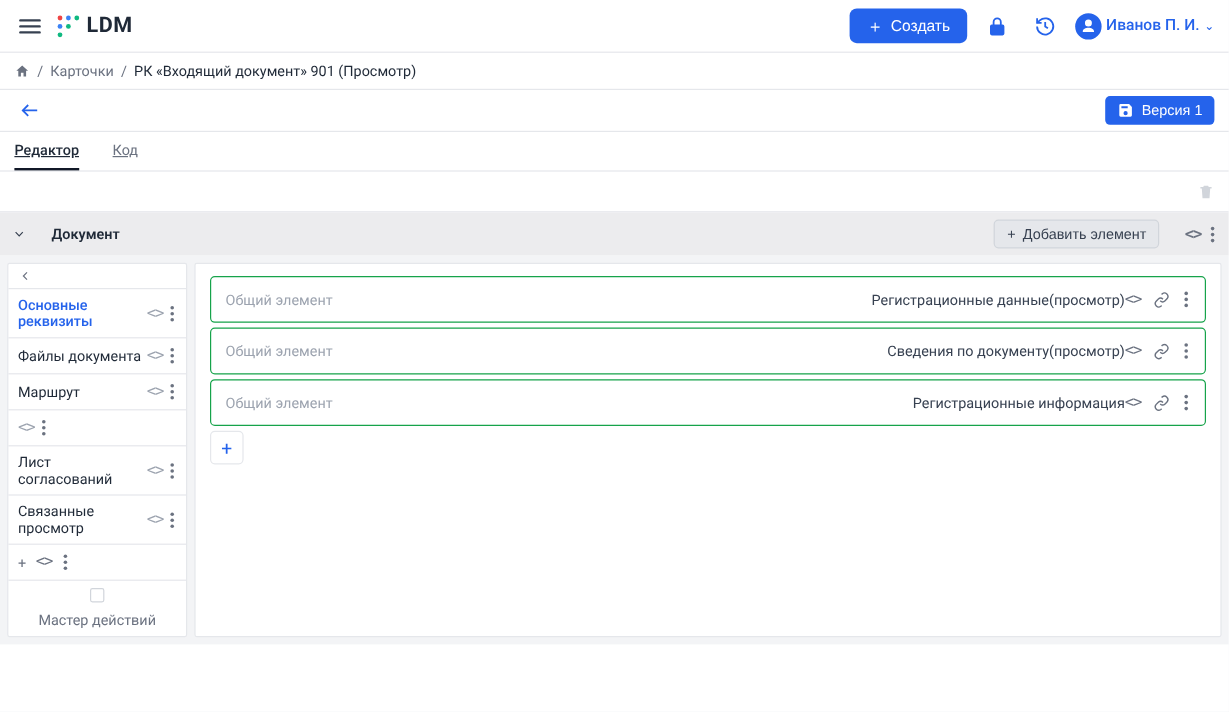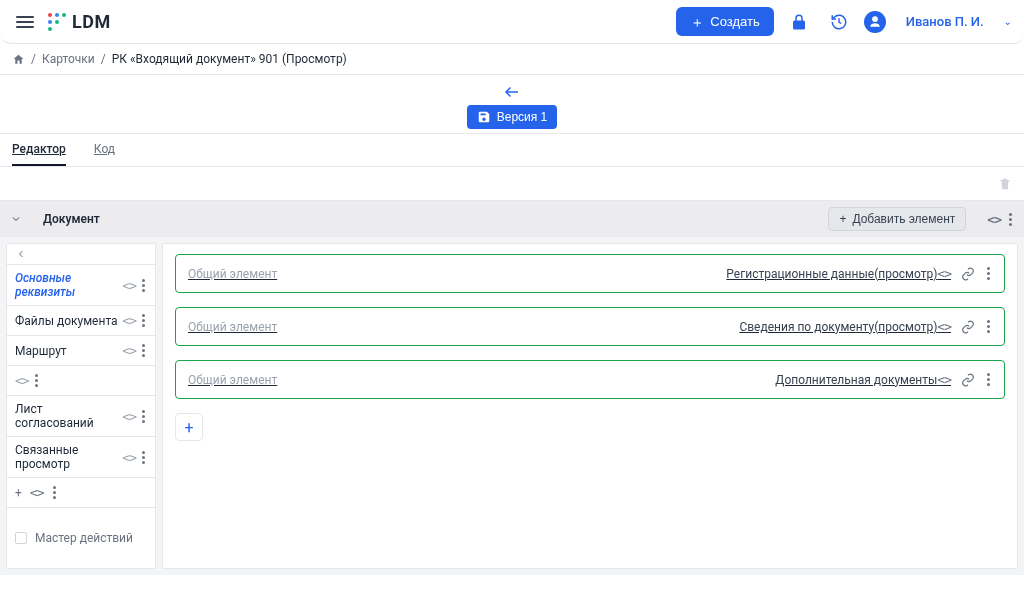--- a/index.html
+++ b/index.html
@@ -25,21 +25,20 @@
     border-radius: 14px;
   }
   
   .topbar {
     display: flex;
     align-items: center;
     height: 44px;
     padding: 0 12px;
     border-bottom: 1px solid var(--border);
     gap: 10px;
-    border-radius: 11px;
   }
   .hamburger {
     display: flex;
     flex-direction: column;
     gap: 3px;
     cursor: pointer;
     padding: 4px;
   }
   .hamburger span {
     width: 18px; height: 2px; background: #374151; border-radius: 1px;
@@ -77,21 +76,21 @@
     width: 30px; height: 30px;
     display: inline-flex;
     align-items: center;
     justify-content: center;
     cursor: pointer;
     color: var(--blue);
   }
   .user {
     display: inline-flex;
     align-items: center;
-    gap: 20px;
+    gap: 4px;
     color: var(--blue);
     font-weight: 500;
     cursor: pointer;
   }
   .avatar {
     width: 22px; height:22px; border-radius:50%; background: var(--blue);
     display:inline-flex; align-items:center; justify-content:center;
   }
   .avatar svg { fill:#fff; }
   
@@ -102,21 +101,20 @@
     color: var(--muted);
     border-bottom: 1px solid var(--border);
   }
   .breadcrumb a { color: var(--muted); text-decoration:none; cursor:pointer; }
   .breadcrumb .current { color: var(--text); }
   
   .subhead {
     display:flex; align-items:center;
     padding: 4px 12px;
     border-bottom: 1px solid var(--border);
-    flex-direction: column;
   }
   .back-arrow { color: var(--blue); cursor:pointer; padding:4px; }
   .subhead .spacer { flex:1; }
   .btn-version {
     background: var(--blue);
     color:#fff;
     border:none;
     border-radius:4px;
     padding: 5px 10px;
     font-size:12px;
@@ -198,57 +196,57 @@
     cursor:pointer;
   }
   .side-item {
     display:flex;
     align-items:center;
     padding: 6px 8px;
     border-top:1px solid var(--border);
     gap:4px;
     cursor:pointer;
   }
-  .side-item:first-of-type { border-top: 1px solid var(--border); font-style: italic;}
+  .side-item:first-of-type { border-top: 1px solid var(--border);}
   .side-item.active { color: var(--blue); font-weight:500;}
   .side-item .lbl { flex:1; }
   .side-item .ck { color:#9ca3af;}
   .side-footer {
     border-top:1px solid var(--border);
     padding:6px 8px;
     display:flex; align-items:center; gap:8px;
     color:#6b7280;
   }
   .side-master {
     border-top:1px solid var(--border);
-    padding:23px 8px;
+    padding:6px 8px;
     display:flex; align-items:center; gap:8px;
     color:#6b7280;
+    flex-direction:column;
   }
   .chk { width:12px; height:12px; border:1px solid #d1d5db; border-radius:2px; display:inline-block;}
   
   .content {
     flex:1;
     padding: 10px 12px;
     background:#fff;
     margin:6px 6px 6px 6px;
     border:1px solid var(--border);
     border-radius:2px;
   }
   .row {
     border:1px solid #16a34a;
     border-radius:4px;
     background:#fff;
     display:flex;
     align-items:center;
     padding: 10px 12px;
-    margin-bottom: 14px;
+    margin-bottom: 4px;
     font-size:12px;
     position:relative;
-    text-decoration:underline;
   }
   .row .tag { color:#9ca3af; width:150px; }
   .row .title { flex:1; text-align:right; color:#374151;}
   .row .tools { display:flex; align-items:center; gap:10px; color:#6b7280;}
   .link-icon { display:inline-block; }
   .add-row {
     width:28px; height:28px; border:1px solid var(--border);
     border-radius:4px; display:inline-flex; align-items:center;
     justify-content:center; color:var(--blue); font-size:16px; cursor:pointer;
     background:#fff;
@@ -479,21 +477,21 @@
             </span>
             <span class="kebab">
               <i></i>
               <i></i>
               <i></i>
             </span>
           </span>
         </div>
         <div class="row">
           <span class="tag">Общий элемент</span>
-          <span class="title">Дополнительная документы</span>
+          <span class="title">Регистрационные информация</span>
           <span class="tools">
             <span class="code-icon">&lt;&gt;</span>
             <span class="link-icon">
               <svg width="14" height="14" viewBox="0 0 24 24" fill="none" stroke="#6b7280" stroke-width="2">
                 <path d="M10 13a5 5 0 0 0 7 0l3-3a5 5 0 0 0-7-7l-1 1"></path>
                 <path d="M14 11a5 5 0 0 0-7 0l-3 3a5 5 0 0 0 7 7l1-1"></path>
               </svg>
             </span>
             <span class="kebab">
               <i></i>

